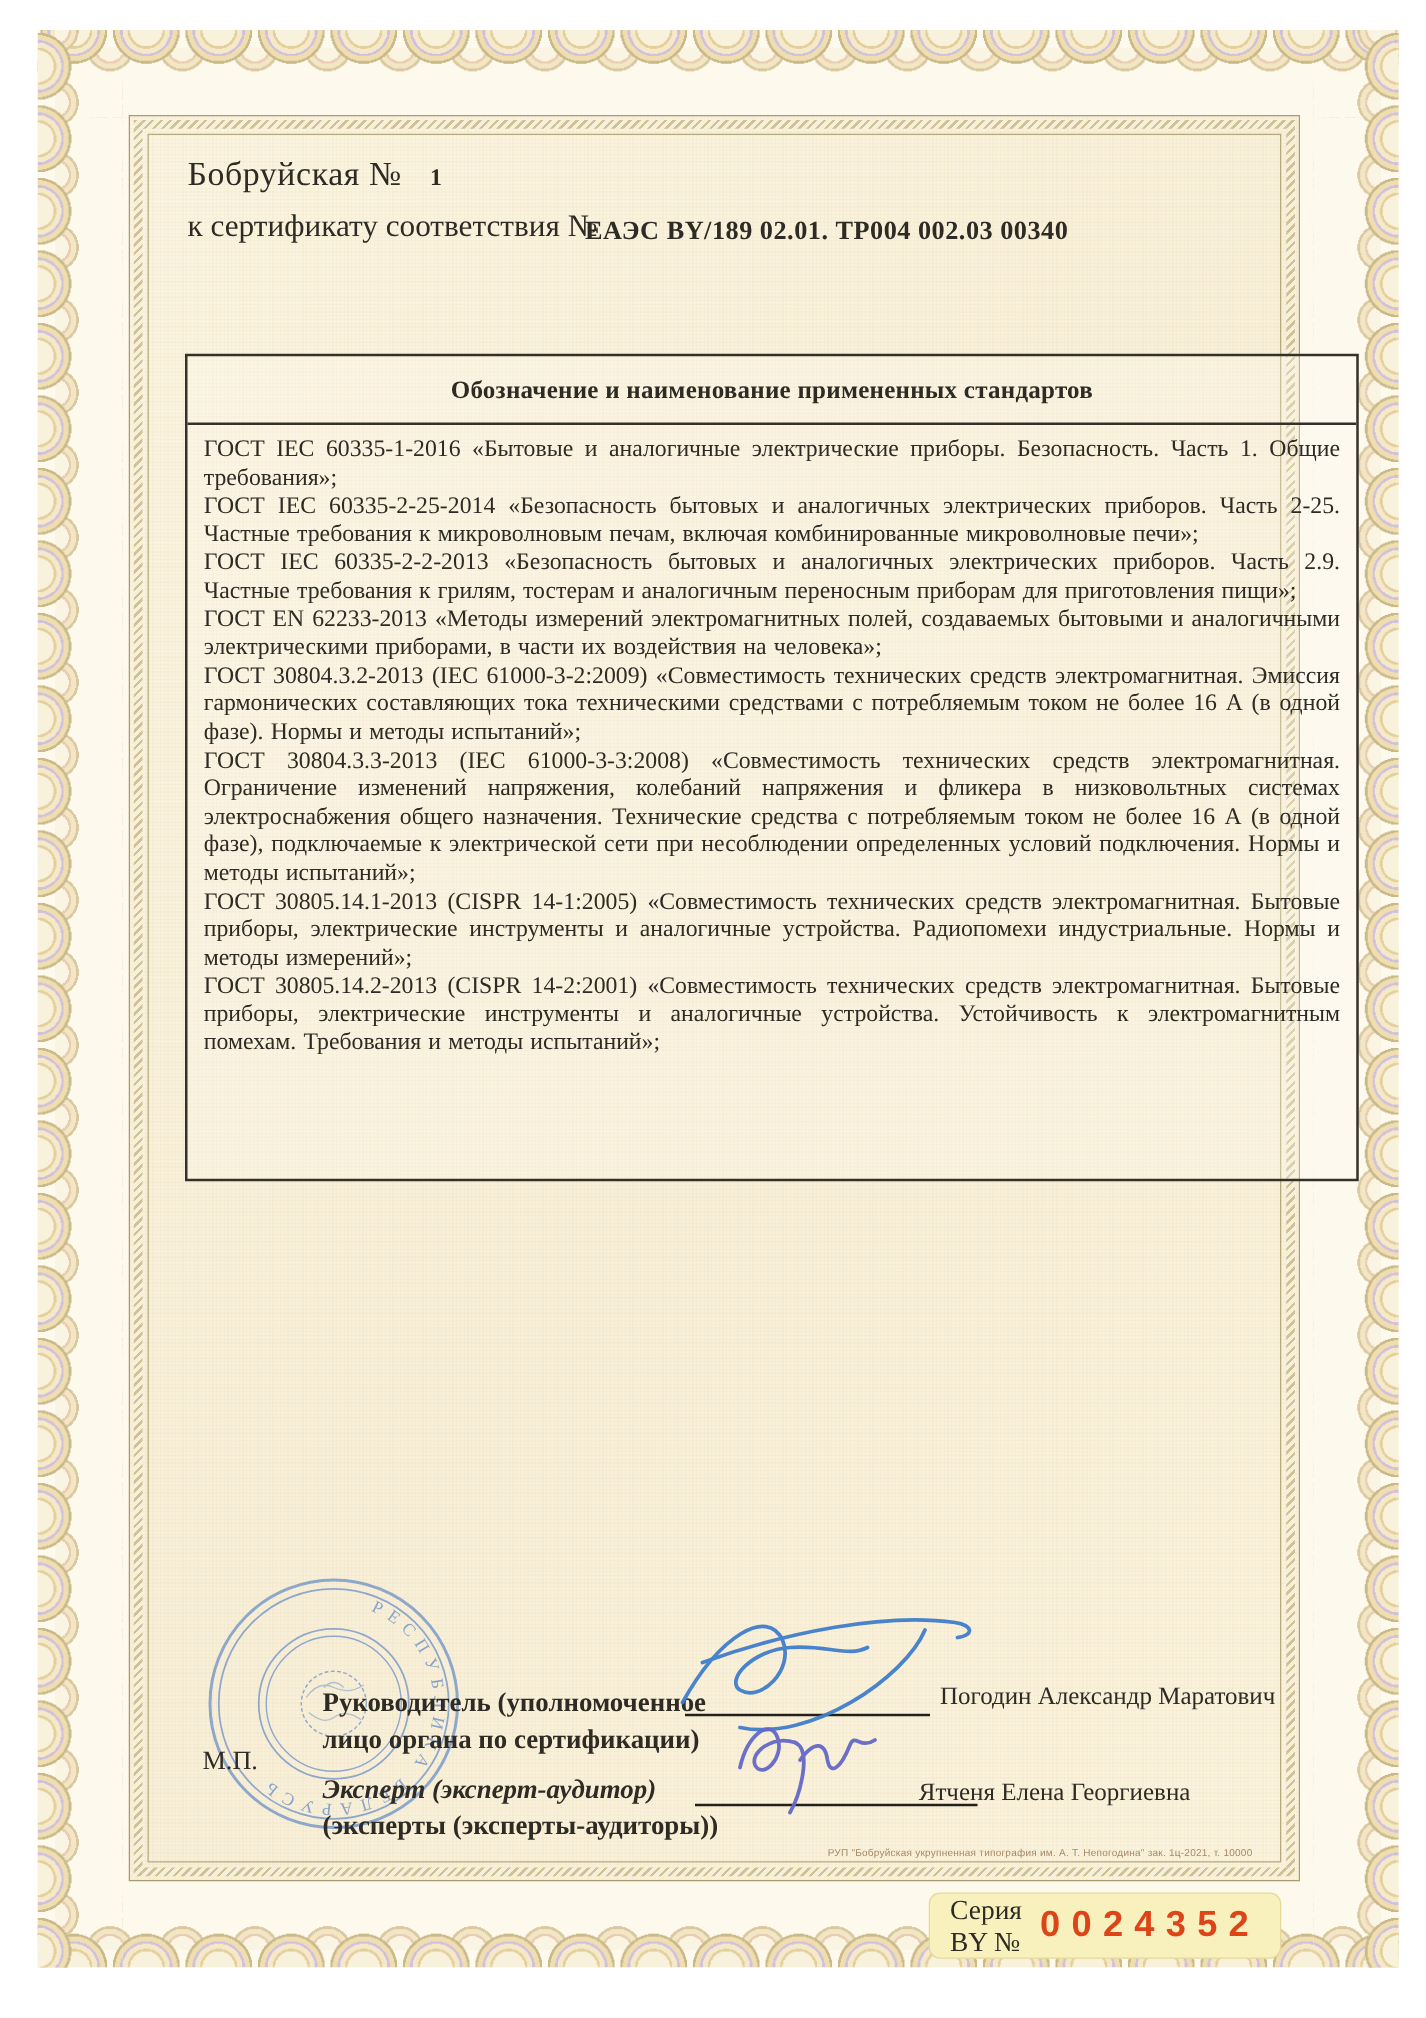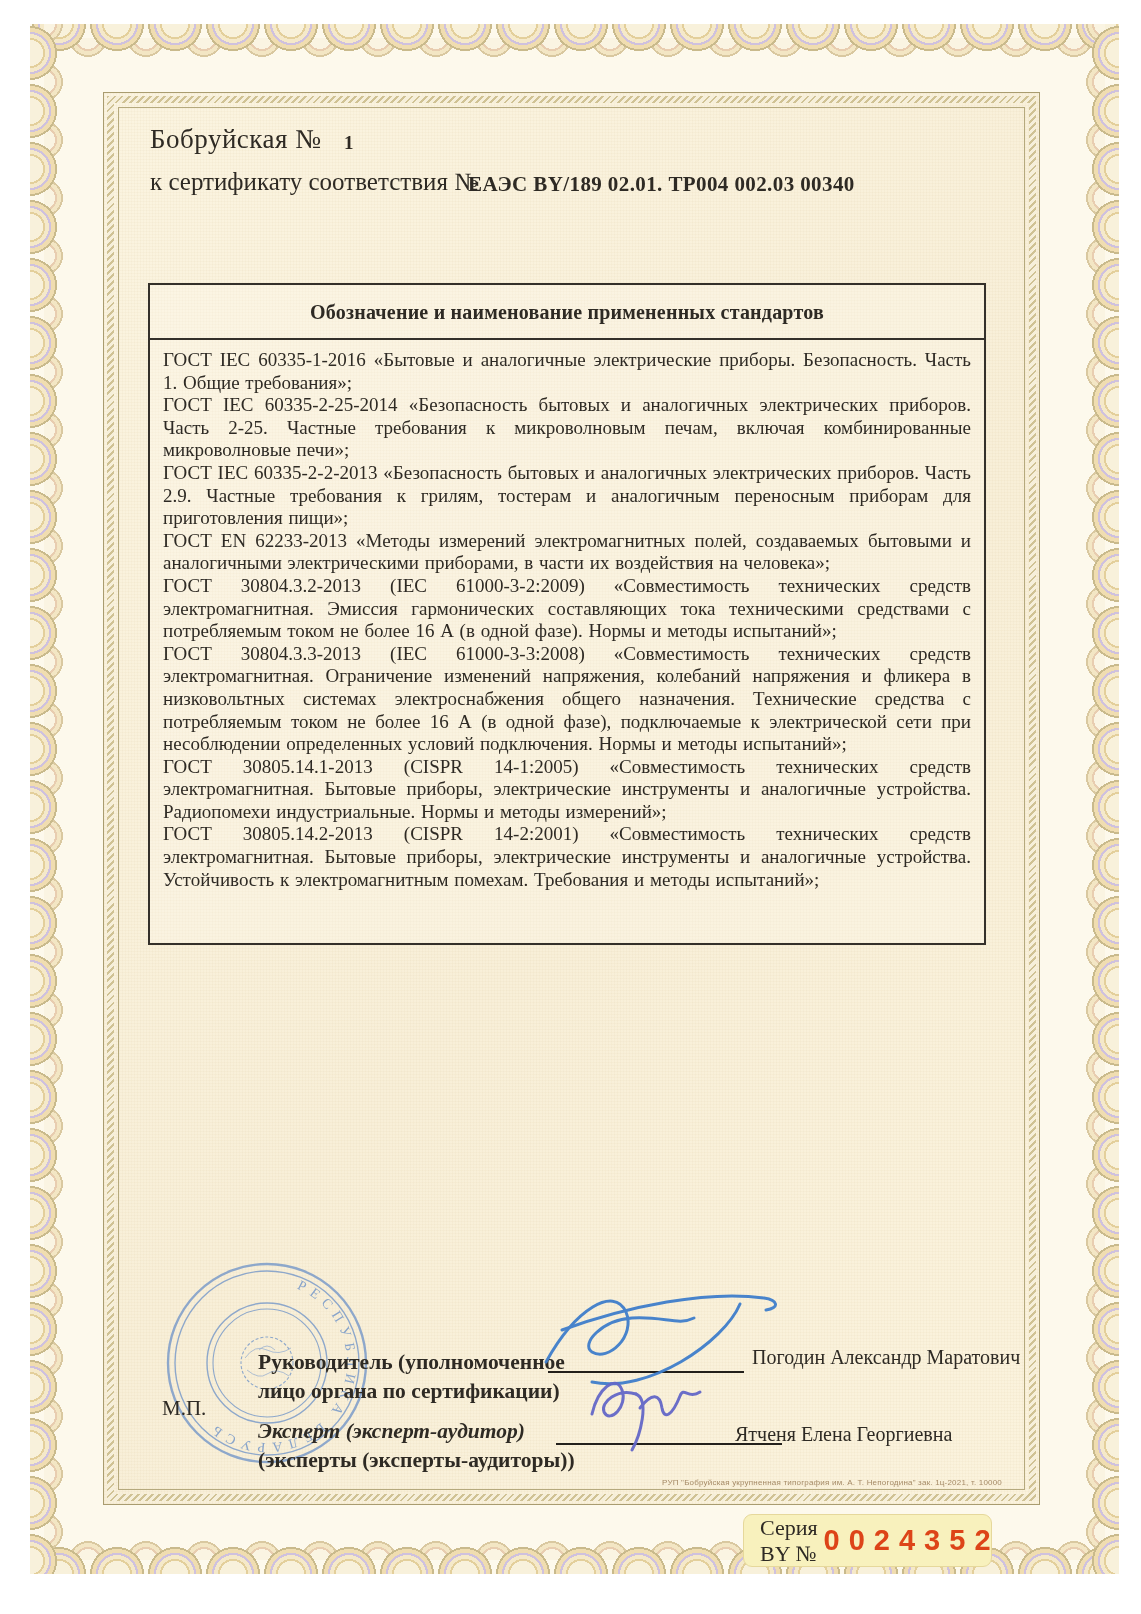--- a/index.html
+++ b/index.html
@@ -50,41 +50,41 @@
     border-image: repeating-linear-gradient(135deg,#d0c294 0 2px,#f6efda 2px 5px) 7; }
   .inner-frame .hairline { position:absolute; inset:14px; border:1px solid #b5a97d; }
 
   
   .annex-label { position:absolute; left:150px; top:124px; font-size:27px; letter-spacing:.5px; }
   .annex-number { position:absolute; left:344px; top:132px; font-size:19px; font-weight:bold; }
   .cert-label { position:absolute; left:150px; top:168px; font-size:25px; }
   .cert-number { position:absolute; left:468px; top:172px; font-size:21px; font-weight:bold; letter-spacing:.4px; }
 
   
-  .standards-box { position:absolute; left:148px; top:283px; width:838px; height:662px;
+  .standards-box { position:absolute; left:148px; top:283px; width:939px; height:662px;
     border:2px solid #34302a; background:rgba(255,252,243,.25); }
   .standards-title { border-bottom:2px solid #34302a; padding:16px 10px 14px;
     text-align:center; font-weight:bold; font-size:20px; letter-spacing:.2px; }
   .standards-body { padding:9px 13px 0 13px; }
   .standards-body p { margin:0; font-size:19px; line-height:22.6px;
     text-align:justify; text-align-last:left; word-spacing:1px; }
 
   
   .sig-label { position:absolute; font-weight:bold; font-size:21.5px; white-space:nowrap; }
   .sig-name { position:absolute; font-size:20px; white-space:nowrap; }
   .sig-line { position:absolute; height:2px; background:#23201b; }
   .mp { position:absolute; left:162px; top:1396px; font-size:21px;text-align:center; }
   .stamp-svg { position:absolute; left:163px; top:1258px; opacity:.85; }
   .handsig { position:absolute; }
 
   
   .printer-note { position:absolute; left:560px; top:1478px; width:442px;
     text-align:right; font-family:"Liberation Sans", sans-serif;
     font-size:8px; color:#a58a66; letter-spacing:.2px; }
-  .series-strip { position:absolute; left:743px; top:1514px; width:249px; height:53px;
+  .series-strip { position:absolute; left:743px; top:1514px; width:282px; height:53px;
     background:#f8f1bd; border:1px solid #e6d89b; border-radius:9px;
     display:flex; align-items:center; padding:0 16px; z-index:5; }
   .series-label { font-size:22px; color:#2e2a24; }
   .series-number { margin-left:6px; font-size:29px; font-weight:bold;
     letter-spacing:9px; font-family:Liberation Sans, sans-serif; }
 </style>
 </head>
 <body>
 
 <div class="page">

